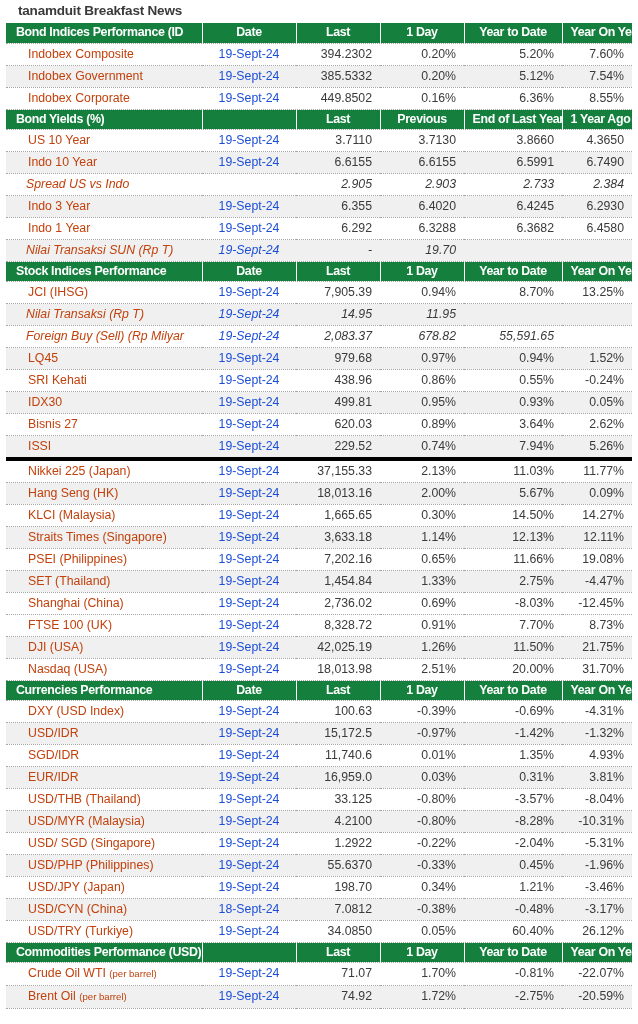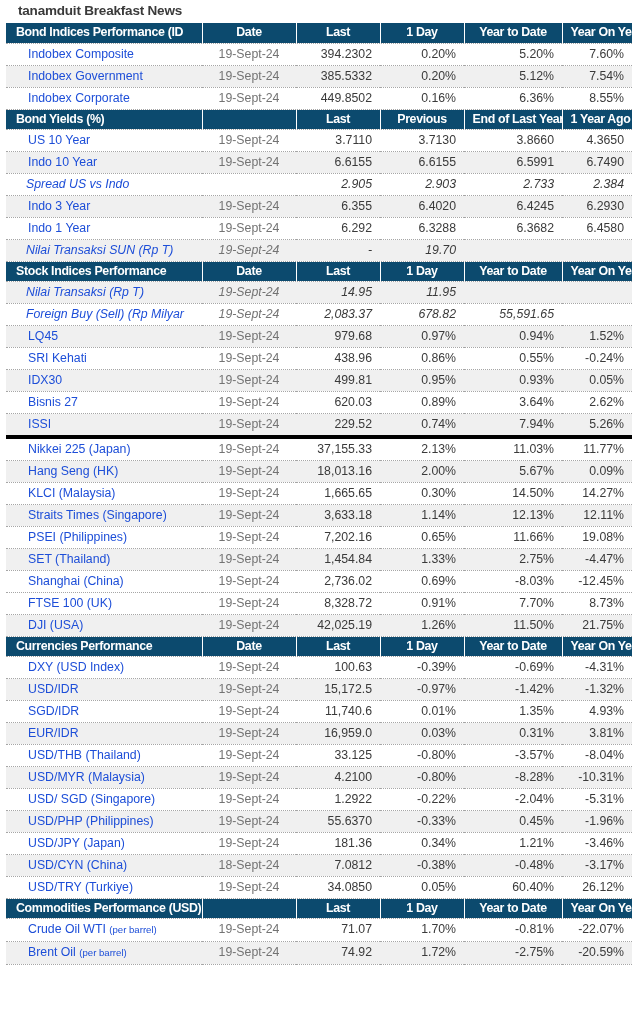--- a/index.html
+++ b/index.html
@@ -33,21 +33,21 @@
     font-size: 12.3px;
   }
   col.c-name  { width: 196px; }
   col.c-date  { width: 94px; }
   col.c-last  { width: 84px; }
   col.c-day   { width: 84px; }
   col.c-ytd   { width: 98px; }
   col.c-yoy   { width: 70px; }
 
   tr.section-head td {
-    background: #0c4a6e;
+    background: #15803d;
     color: #ffffff;
     font-weight: bold;
     font-size: 12.4px;
     height: 20px;
     padding: 0 8px 1px 8px;
     letter-spacing: -0.35px;
     border-left: 1px solid #ffffff;
     white-space: nowrap;
     overflow: hidden;
   }
@@ -64,23 +64,23 @@
     border-top: 1px dotted #a6a6a6;
     border-bottom: 1px dotted #a6a6a6;
     white-space: nowrap;
     overflow: hidden;
     line-height: 20px;
   }
   tr.datarow.alt td { background: #f0f0f0; }
   tr.datarow td.n-cell {
     text-align: left;
     padding-left: 22px;
-    color: #1d4ed8;
-  }
-  tr.datarow td.d-cell { text-align: center; color: #737373; }
+    color: #c2410c;
+  }
+  tr.datarow td.d-cell { text-align: center; color: #1d4ed8; }
   tr.datarow td.v-cell { text-align: right; color: #3a3a3a; }
   tr.datarow.italic td { font-style: italic; }
   tr.datarow.italic td.n-cell { padding-left: 20px; }
   tr.thickline td { border-bottom: 4px solid #000000; }
   .small-paren { font-size: 9.6px; }
 </style>
 </head>
 <body>
 
 <div id="page">
@@ -186,20 +186,28 @@
           <td class="v-cell"></td>
         </tr>
         <tr class="section-head">
           <td class="h-name">Stock Indices Performance</td>
           <td class="h-num">Date</td>
           <td class="h-num">Last</td>
           <td class="h-num">1 Day</td>
           <td class="h-num">Year to Date</td>
           <td class="h-num">Year On Year</td>
         </tr>
+        <tr class="datarow">
+          <td class="n-cell">JCI (IHSG)</td>
+          <td class="d-cell">19-Sept-24</td>
+          <td class="v-cell">7,905.39</td>
+          <td class="v-cell">0.94%</td>
+          <td class="v-cell">8.70%</td>
+          <td class="v-cell">13.25%</td>
+        </tr>
         <tr class="datarow alt italic">
           <td class="n-cell">Nilai Transaksi (Rp T)</td>
           <td class="d-cell">19-Sept-24</td>
           <td class="v-cell">14.95</td>
           <td class="v-cell">11.95</td>
           <td class="v-cell"></td>
           <td class="v-cell"></td>
         </tr>
         <tr class="datarow italic">
           <td class="n-cell">Foreign Buy (Sell) (Rp Milyar</td>
@@ -313,20 +321,28 @@
           <td class="v-cell">7.70%</td>
           <td class="v-cell">8.73%</td>
         </tr>
         <tr class="datarow alt">
           <td class="n-cell">DJI (USA)</td>
           <td class="d-cell">19-Sept-24</td>
           <td class="v-cell">42,025.19</td>
           <td class="v-cell">1.26%</td>
           <td class="v-cell">11.50%</td>
           <td class="v-cell">21.75%</td>
+        </tr>
+        <tr class="datarow">
+          <td class="n-cell">Nasdaq (USA)</td>
+          <td class="d-cell">19-Sept-24</td>
+          <td class="v-cell">18,013.98</td>
+          <td class="v-cell">2.51%</td>
+          <td class="v-cell">20.00%</td>
+          <td class="v-cell">31.70%</td>
         </tr>
         <tr class="section-head">
           <td class="h-name">Currencies Performance</td>
           <td class="h-num">Date</td>
           <td class="h-num">Last</td>
           <td class="h-num">1 Day</td>
           <td class="h-num">Year to Date</td>
           <td class="h-num">Year On Year</td>
         </tr>
         <tr class="datarow">
@@ -389,21 +405,21 @@
           <td class="n-cell">USD/PHP (Philippines)</td>
           <td class="d-cell">19-Sept-24</td>
           <td class="v-cell">55.6370</td>
           <td class="v-cell">-0.33%</td>
           <td class="v-cell">0.45%</td>
           <td class="v-cell">-1.96%</td>
         </tr>
         <tr class="datarow">
           <td class="n-cell">USD/JPY (Japan)</td>
           <td class="d-cell">19-Sept-24</td>
-          <td class="v-cell">181.36</td>
+          <td class="v-cell">198.70</td>
           <td class="v-cell">0.34%</td>
           <td class="v-cell">1.21%</td>
           <td class="v-cell">-3.46%</td>
         </tr>
         <tr class="datarow alt">
           <td class="n-cell">USD/CYN (China)</td>
           <td class="d-cell">18-Sept-24</td>
           <td class="v-cell">7.0812</td>
           <td class="v-cell">-0.38%</td>
           <td class="v-cell">-0.48%</td>

